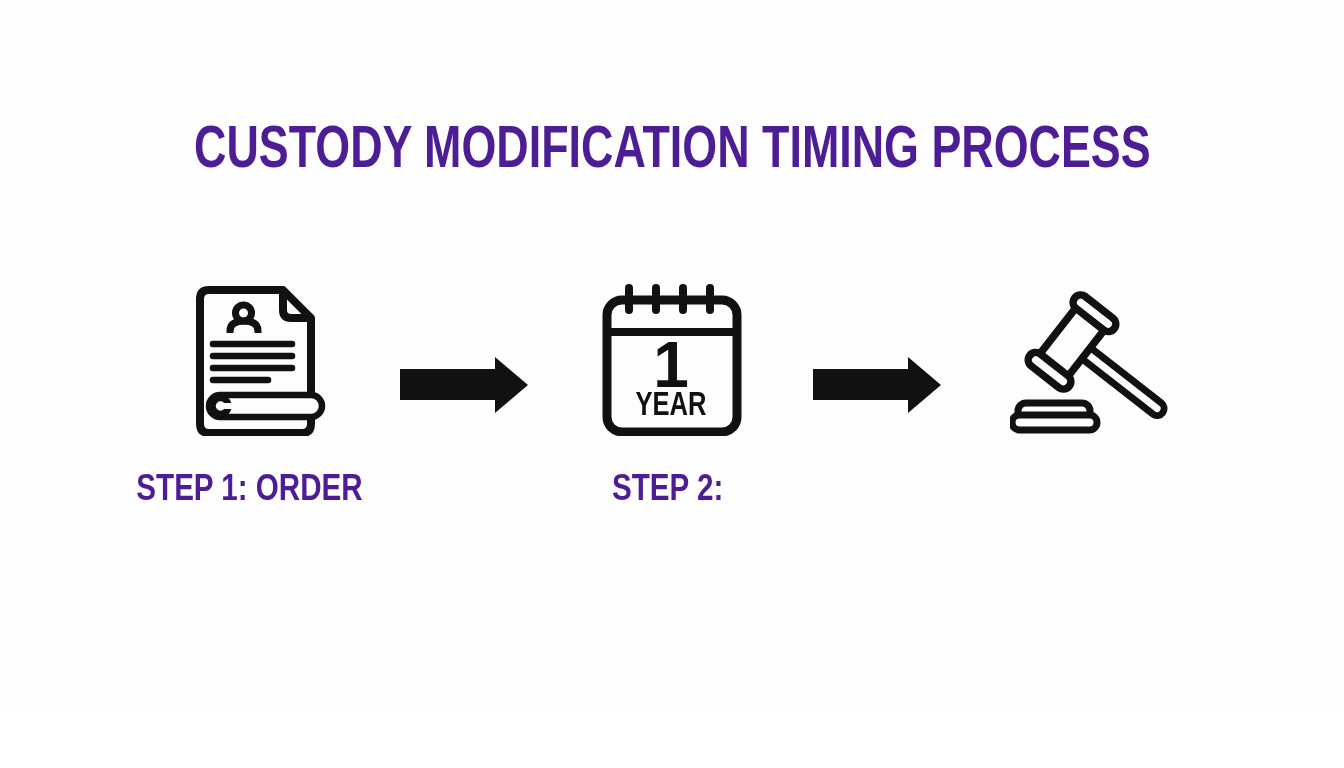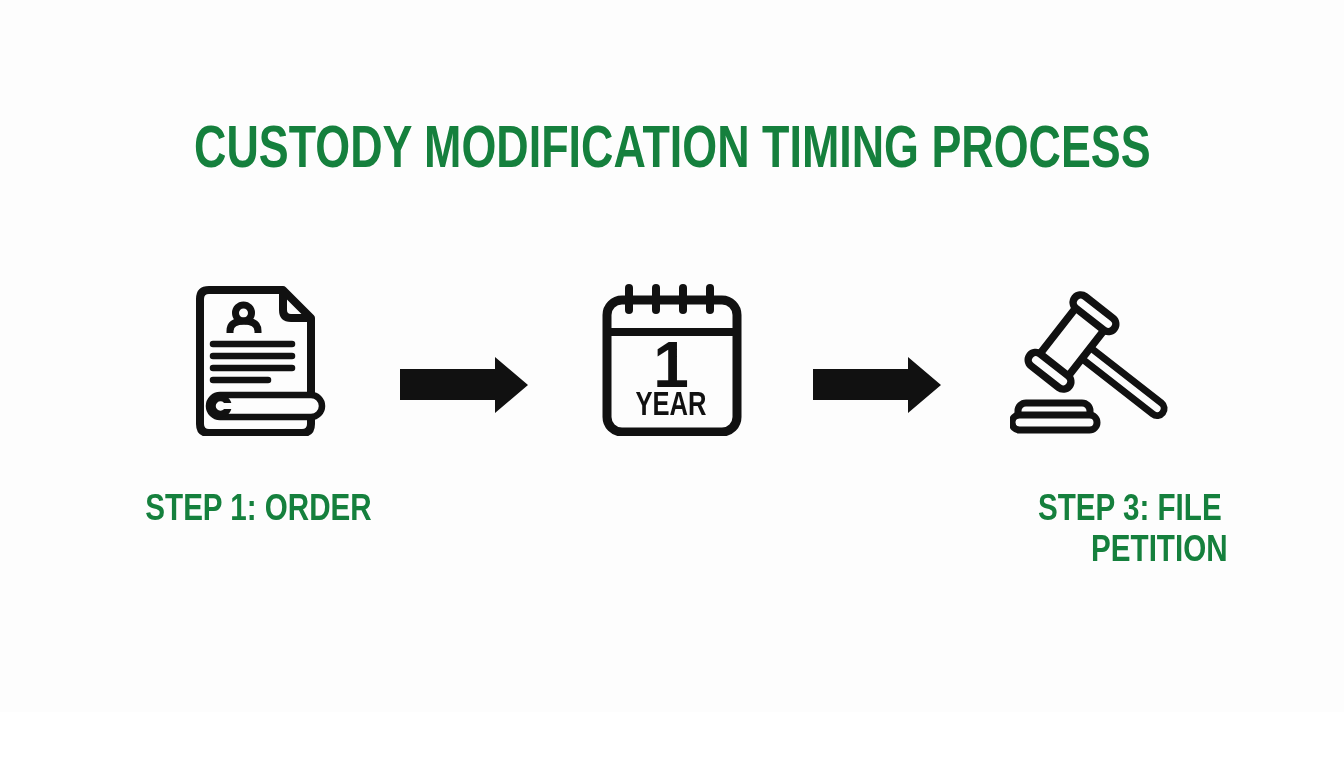--- a/index.html
+++ b/index.html
@@ -1,38 +1,38 @@
 <!DOCTYPE html>
 <html><head>
 <meta charset="utf-8">
 <style>
   html,body { margin:0; padding:0; background:#ffffff; }
   .canvas {
     position:relative; width:1344px; height:712px;
     background:#fdfdfd; overflow:hidden;
-    font-family:"Liberation Sans", sans-serif; color:#15803d;
+    font-family:"Liberation Sans", sans-serif; color:#4c1d95;
   }
   
   .title-wrap { position:absolute; top:118px; left:0; width:1344px; text-align:center; }
   .title-text {
     display:inline-block; font-size:59px; font-weight:700; line-height:1;
     white-space:nowrap; letter-spacing:0px;
     transform:scaleX(0.76); transform-origin:center;
   }
   
   .icon-box { position:absolute; }
   #icon1 { left:193px; top:284px; }
   #icon2 { left:602px; top:284px; }
   #icon3 { left:1010px; top:287px; }
   .arrow { position:absolute; top:355px; }
   #arrow1 { left:400px; }
   #arrow2 { left:813px; }
   
   .step-label {
-    position:absolute; top:487px; width:300px; text-align:right;
+    position:absolute; top:467px; width:300px; text-align:center;
     font-weight:700; font-size:37px; line-height:41px;
   }
   .step-label .line { display:block; }
   .step-label .line span {
     display:inline-block; white-space:nowrap;
     transform:scaleX(0.8); transform-origin:center;
   }
   #label1 { left:100px; }
   #label2 { left:518px; }
   #label3 { left:945px; }
@@ -99,19 +99,16 @@
       </g>
       <rect x="8" y="116" width="72" height="17" rx="8" fill="#fdfdfd" stroke="#111111" stroke-width="7"></rect>
       <rect x="2" y="128" width="85" height="15" rx="7.5" fill="#fdfdfd" stroke="#111111" stroke-width="7"></rect>
     </svg>
   </div>
 
   <div class="step-label" id="label1">
     <span class="line"><span>STEP 1: ORDER</span></span>
   </div>
   <div class="step-label" id="label2">
-  </div>
-  <div class="step-label" id="label3">
-    <span class="line"><span>STEP 3: FILE</span></span>
-    <span class="line"><span>PETITION</span></span>
+    <span class="line"><span>STEP 2:</span></span>
   </div>
 
 </div>
 
 </body></html>

